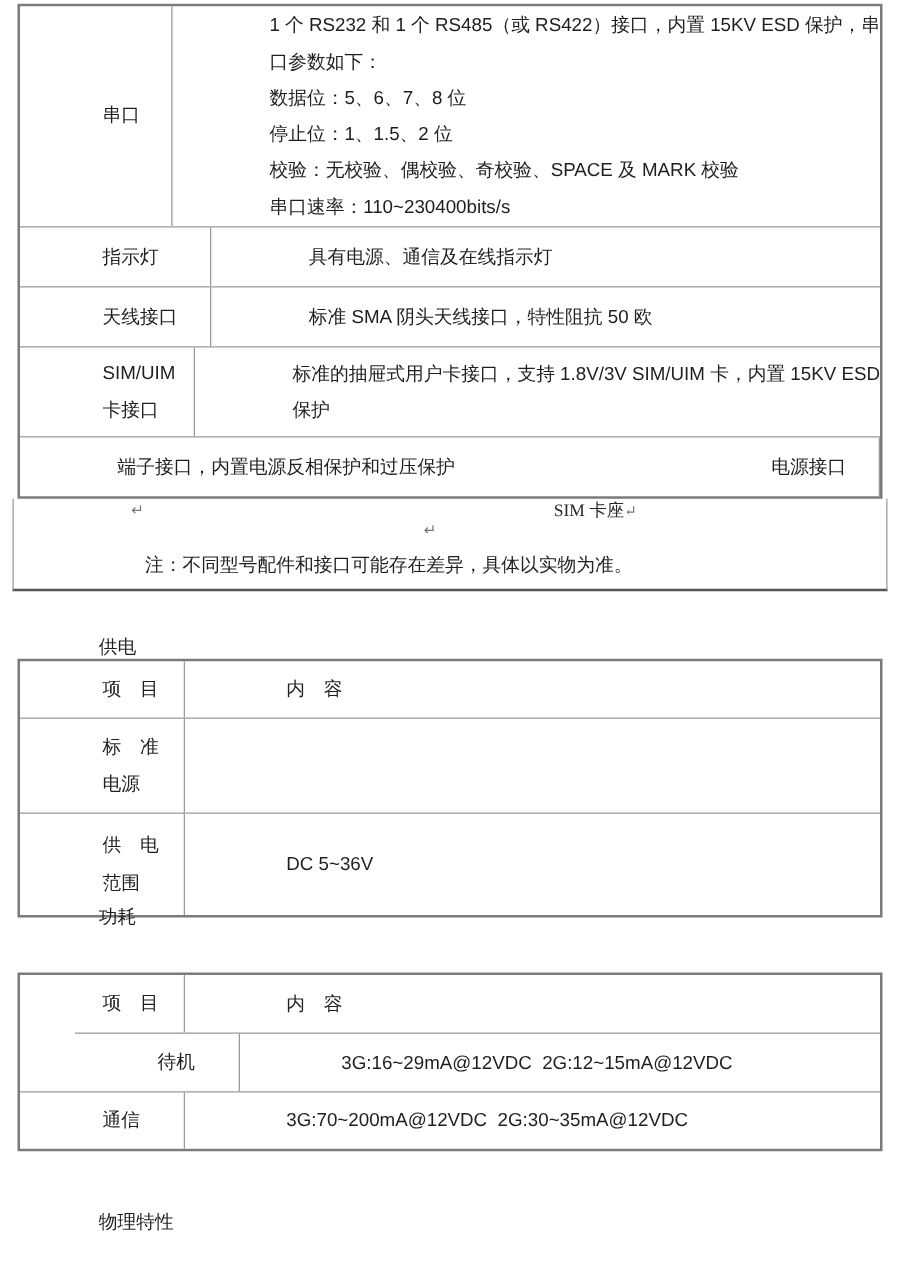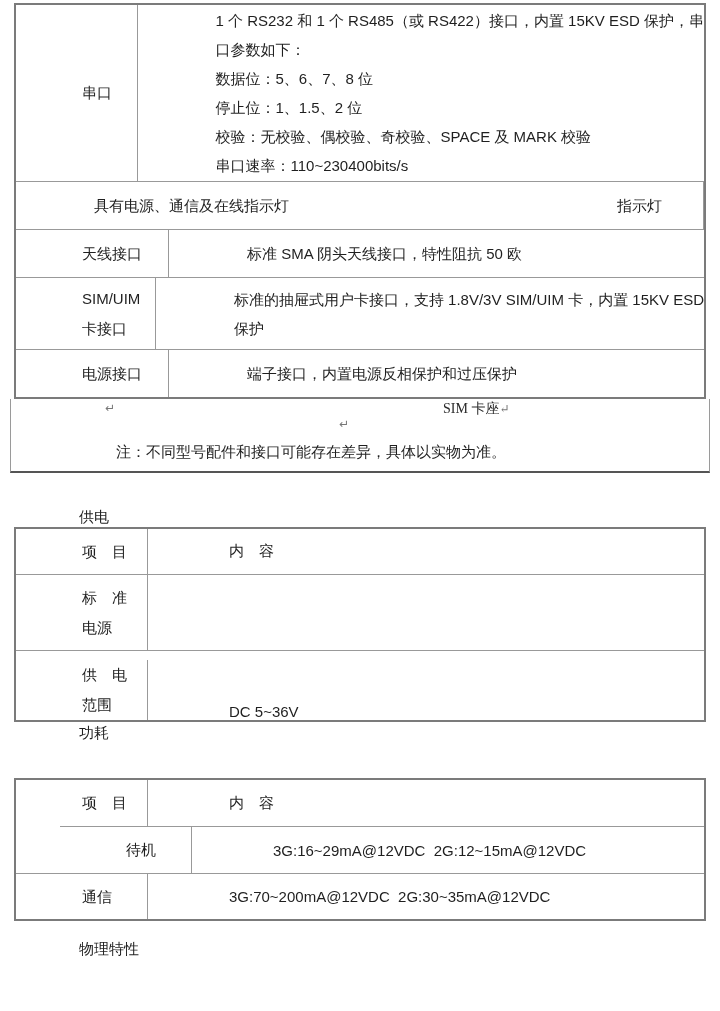--- a/index.html
+++ b/index.html
@@ -46,29 +46,29 @@
     position:absolute; left:420px; top:1px;
     font-family:"Liberation Serif","DejaVu Serif",serif;
     font-size:14px; color:#2a2a2a;margin-left:12px;
   }
   .note { position:absolute; left:105px; top:44px; }
 
   
   .heading { position:absolute; left:79px; }
   #h-power { top:508px; }
   #h-cons  { top:724px; }
-  #h-phys  { top:940px;text-align:center; }
+  #h-phys  { top:968px;text-align:center; }
 
   
   #t2 { top:527px; }
   #t2 .label-cell { width:132px; }
   #t2 .content-cell { padding-left:81px; }
   #t2 .r1 { height:45px; }
   #t2 .r2 { height:76px; }
-  #t2 .r3 { height:70px;align-items:flex-end; }
+  #t2 .r3 { height:82px; }
 
   
   #t3 { top:778px; }
   #t3 .label-cell { width:132px; }
   #t3 .content-cell { padding-left:81px; }
   #t3 .r1 { height:46px; }
   #t3 .r2 { height:47px;margin-left:44px; }
   #t3 .r3 { height:46px; }
 </style>
 </head>
@@ -82,25 +82,25 @@
     <div class="cell content-cell">
       <div class="line">1 个 RS232 和 1 个 RS485（或 RS422）接口，内置 15KV ESD 保护，串</div>
       <div class="line">口参数如下：</div>
       <div class="line">数据位：5、6、7、8 位</div>
       <div class="line">停止位：1、1.5、2 位</div>
       <div class="line">校验：无校验、偶校验、奇校验、SPACE 及 MARK 校验</div>
       <div class="line">串口速率：110~230400bits/s</div>
     </div>
   </div>
   <div class="row r2">
+    <div class="cell label-cell">
+      <div class="lab-line">指示灯</div>
+    </div>
     <div class="cell content-cell">
       <div class="line">具有电源、通信及在线指示灯</div>
-    </div>
-    <div class="cell label-cell">
-      <div class="lab-line">指示灯</div>
     </div>
   </div>
   <div class="row r3">
     <div class="cell label-cell">
       <div class="lab-line">天线接口</div>
     </div>
     <div class="cell content-cell">
       <div class="line">标准 SMA 阴头天线接口，特性阻抗 50 欧</div>
     </div>
   </div>
@@ -108,25 +108,25 @@
     <div class="cell label-cell">
       <div class="lab-line">SIM/UIM</div>
       <div class="lab-line">卡接口</div>
     </div>
     <div class="cell content-cell">
       <div class="line">标准的抽屉式用户卡接口，支持 1.8V/3V SIM/UIM 卡，内置 15KV ESD</div>
       <div class="line">保护</div>
     </div>
   </div>
   <div class="row r5">
+    <div class="cell content-cell">
+      <div class="line">端子接口，内置电源反相保护和过压保护</div>
+    </div>
     <div class="cell label-cell">
       <div class="lab-line">电源接口</div>
-    </div>
-    <div class="cell content-cell">
-      <div class="line">端子接口，内置电源反相保护和过压保护</div>
     </div>
   </div>
 </div>
 
 <div class="figbox">
   <span class="pilcrow p1">↵</span>
   <span class="caption"><span>SIM 卡座</span><span class="pilcrow-inline">↵</span></span>
   <span class="pilcrow p2">↵</span>
   <div class="note">注：不同型号配件和接口可能存在差异，具体以实物为准。</div>
 </div>

